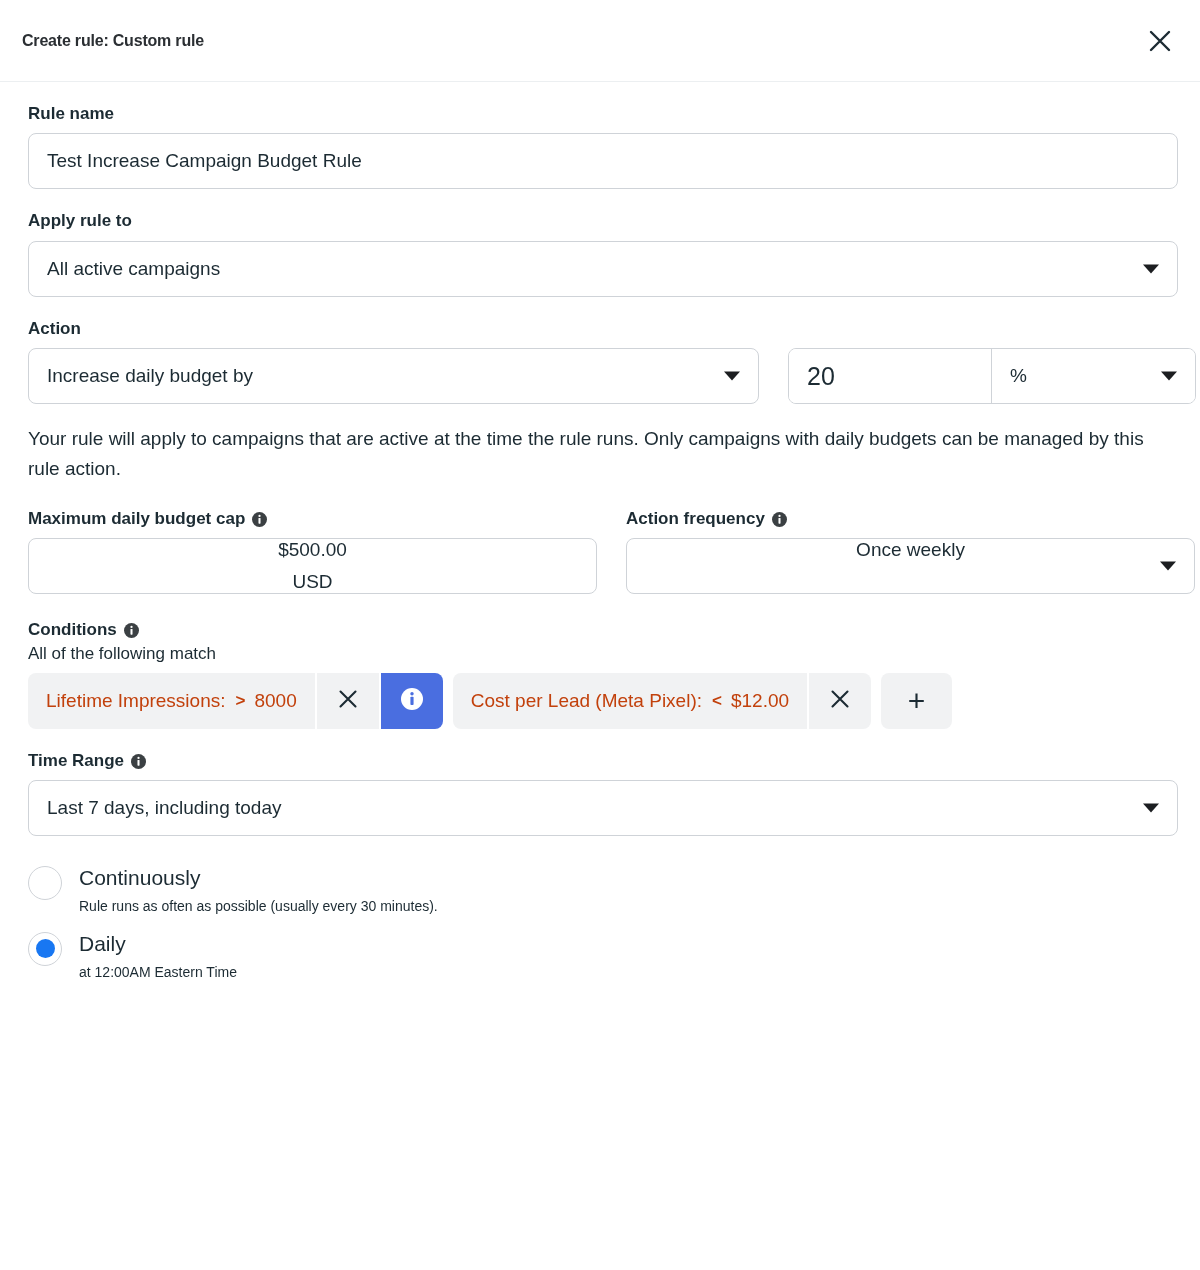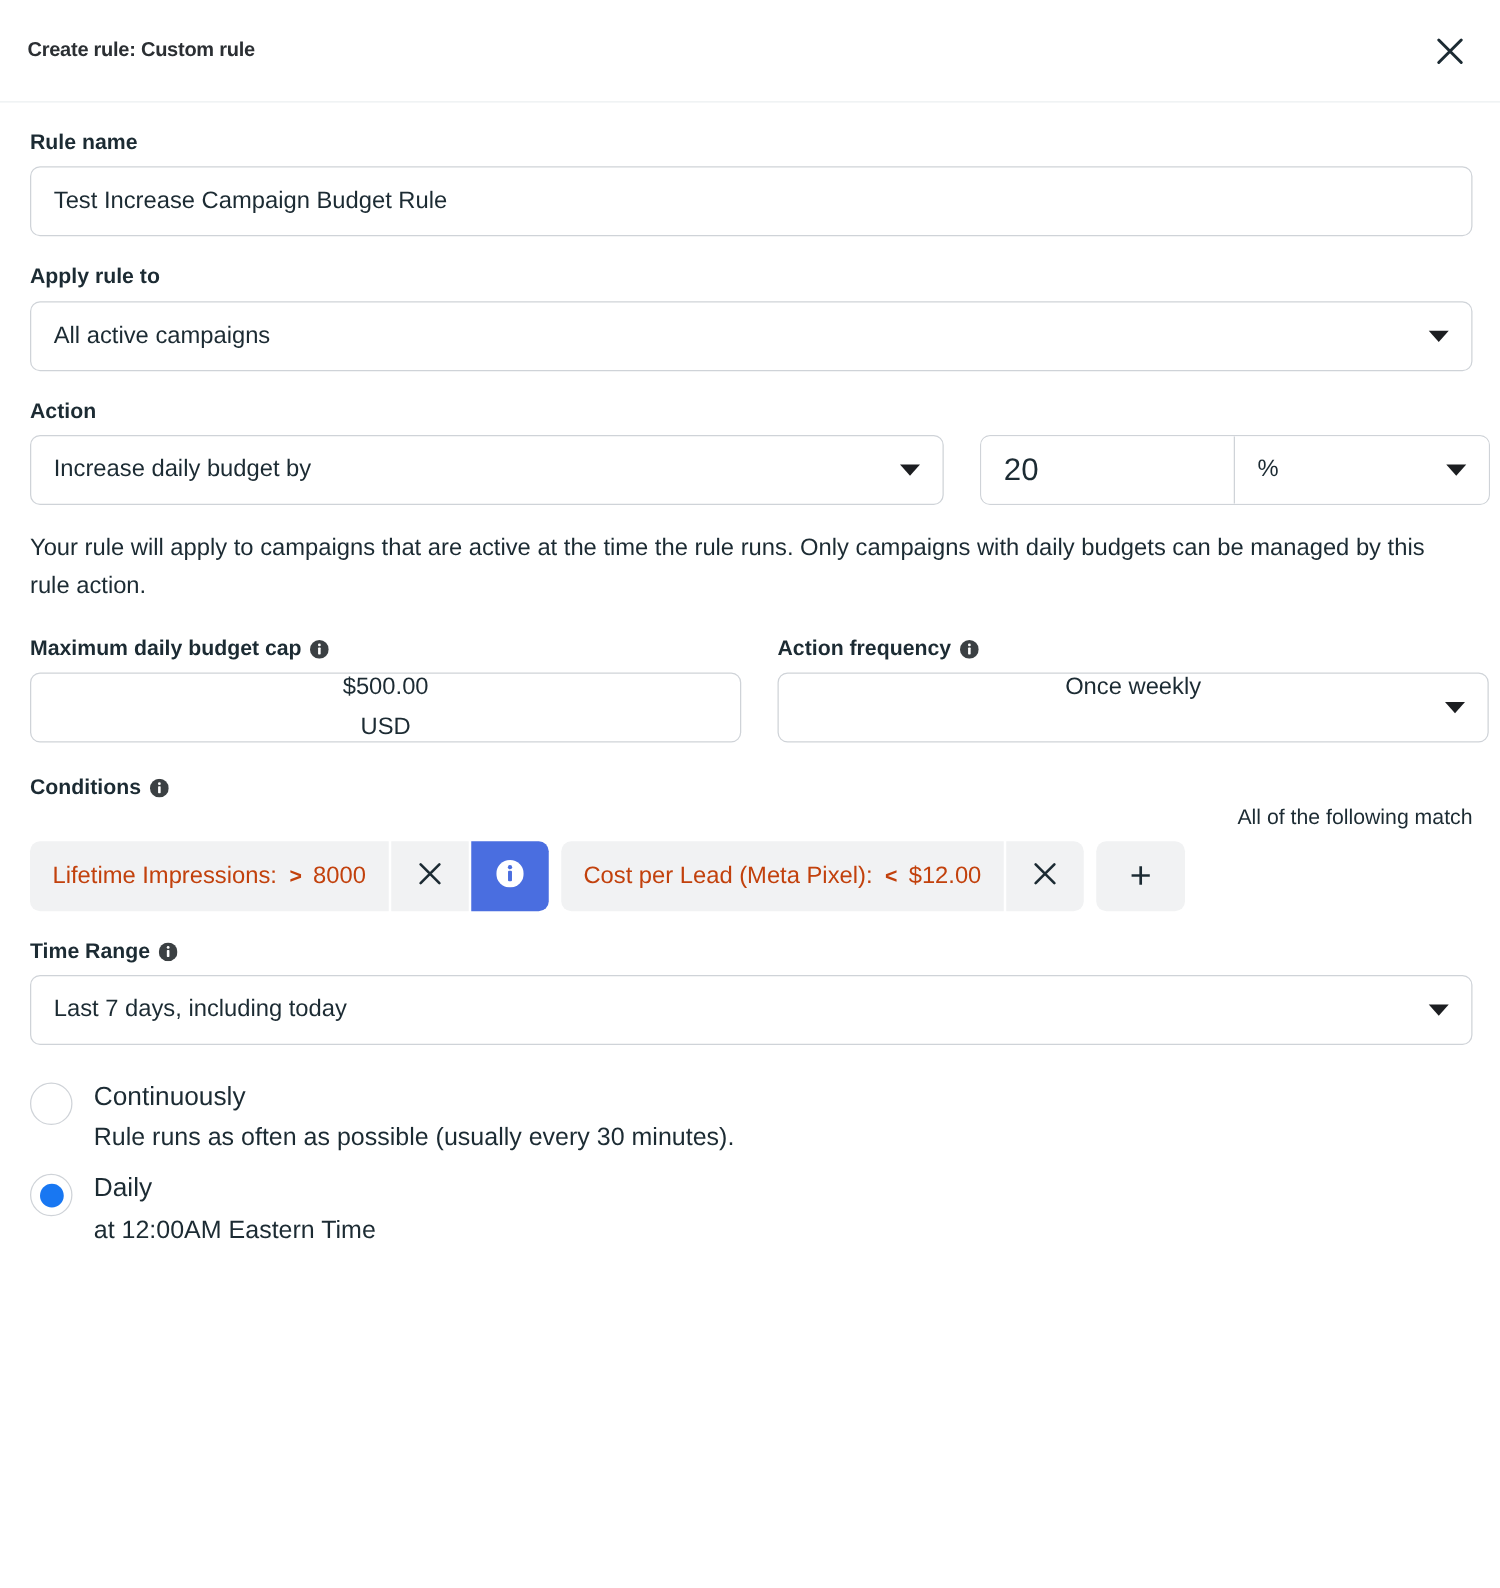--- a/index.html
+++ b/index.html
@@ -38,21 +38,21 @@
     align-items: center;
     justify-content: center;
     background: none;
     border: none;
     cursor: pointer;
     border-radius: 50%;
   }
   .close-btn svg { display: block; }
 
   
-  .modal-body { padding: 22px 22px 0 8px; margin-left: 16px; }
+  .modal-body { padding: 22px 22px 0 28px; }
 
   .field-label {
     font-size: 17px;
     font-weight: bold;
     color: #1c2b33;
     display: flex;
     align-items: center;
     gap: 7px;
     line-height: 1.2;
   }
@@ -154,21 +154,20 @@
 
   .currency-field { justify-content: space-between; }
   .currency-suffix { font-size: 19px; color: #1c2b33; }
 
   
   .conditions { margin-top: 26px; }
   .conditions-sub {
     font-size: 17px;
     color: #1c2b33;
     margin-top: 3px;
-    text-align: right;
   }
   .chips-row {
     display: flex;
     align-items: stretch;
     margin-top: 9px;
   }
   .chip-group {
     display: flex;
     align-items: stretch;
     margin-right: 10px;
@@ -250,21 +249,21 @@
   .radio-outer.checked { border-color: #cfd3d8; }
   .radio-dot {
     width: 19px;
     height: 19px;
     border-radius: 50%;
     background: #1877f2;
   }
   .radio-texts { padding-top: 1px; }
   .radio-title { font-size: 21px; color: #1c2b33; line-height: 1.25; }
   .radio-sub {
-    font-size: 20px;
+    font-size: 14px;
     color: #1c2b33;
     margin-top: 6px;
     line-height: 1.3;
   }
 </style>
 </head>
 <body>
 
 <div class="modal">
 

